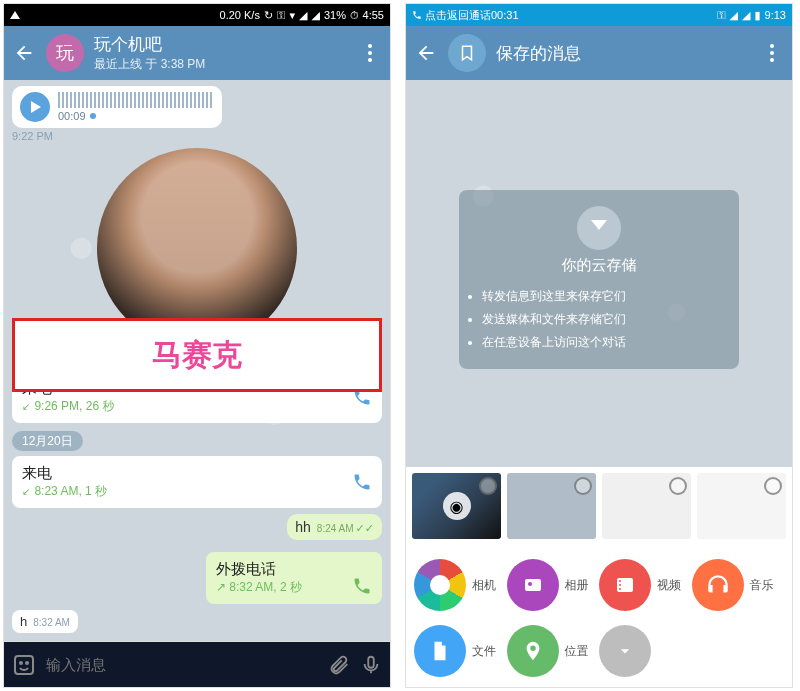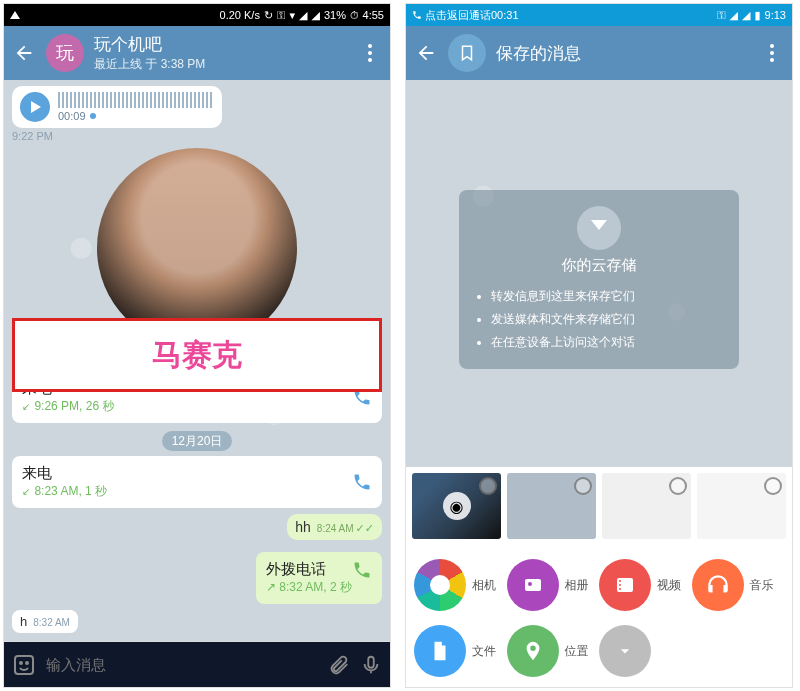--- a/index.html
+++ b/index.html
@@ -46,45 +46,45 @@
 
   .censor { position: absolute; left: 0; right: 0; top: 170px; height: 74px; border: 3px solid #d22; background: #fff; display: flex; align-items: center; justify-content: center; font-size: 30px; font-weight: 900; color: #ec4899; z-index: 10; }
 
   .callcard { background: #fff; border-radius: 8px; padding: 8px 10px; display: flex; align-items: center; margin-top: 6px; }
   .callinfo { flex: 1; }
   .callinfo .ct { font-size: 15px; color: #222; }
   .callinfo .cs { font-size: 12px; color: #6fbc5e; display: flex; align-items: center; gap: 4px; }
   .callinfo .cs .arr { color: #6fbc5e; font-size: 10px; }
   .callicon { width: 20px; height: 20px; color: #5aa3dd; }
 
-  .datechip { text-align: center; margin: 8px 0 4px; }
+  .datechip { text-align: left; margin: 8px 0 4px; }
   .datechip span { background: #9fb4c3; color: #fff; font-size: 12px; padding: 3px 10px; border-radius: 10px; }
 
   .out { text-align: right; margin-top: 6px; }
   .out .bubble { display: inline-block; background: #e4f7cb; border-radius: 10px; padding: 5px 8px; font-size: 14px; color: #333; }
   .out .bt { font-size: 10px; color: #7aa85f; margin-left: 6px; }
   .ticks { color: #5fb35f; font-size: 11px; margin-left: 2px; }
 
   .outcall { display: inline-block; background: #e4f7cb; border-radius: 8px; padding: 8px 10px; text-align: left; margin-top: 6px; }
-  .outcall .row { display: flex; align-items: flex-start; }
+  .outcall .row { display: flex; align-items: flex-end; gap: 50px; }
   .outcall .ct { font-size: 15px; color: #222; }
   .outcall .cs { font-size: 12px; color: #6fbc5e; }
 
   .in-small { text-align: left; margin-top: 6px; }
   .in-small .bubble { display: inline-block; background: #fff; border-radius: 8px; padding: 4px 8px; font-size: 13px; color: #333; }
   .in-small .bt { font-size: 10px; color: #8aa0b2; margin-left: 6px; }
 
   
   .inputbar { height: 46px; background: #0f172a; display: flex; align-items: center; padding: 0 8px; gap: 10px; border-top: 1px solid #ddd; }
   .sticker { width: 24px; height: 24px; }
   .inputbar input { flex: 1; border: none; outline: none; font-size: 15px; color: #666; background: transparent; }
   .clip, .mic { width: 22px; height: 22px; color: #8a8a8a; }
 
   
-  .cloudbox { margin: 110px auto 0; width: 280px; background: rgba(120,140,155,0.6); border-radius: 8px; padding: 16px 14px; color: #fff; text-align: center; }
+  .cloudbox { margin: 110px auto 0; width: 280px; background: rgba(120,140,155,0.6); border-radius: 8px; padding: 16px 5px; color: #fff; text-align: center; }
   .cloudicon { width: 44px; height: 44px; margin: 0 auto 6px; background: #bcc8d1; border-radius: 50%; position: relative; }
   .cloudicon::before { content: ""; position: absolute; left: 14px; top: 14px; border-left: 8px solid transparent; border-right: 8px solid transparent; border-top: 10px solid #fff; }
   .cloudbox .ctitle { font-size: 15px; margin-bottom: 10px; }
   .cloudbox ul { list-style: disc; text-align: left; padding-left: 18px; font-size: 12px; line-height: 1.9; }
 
   
   .thumbs { display: flex; gap: 6px; padding: 6px; background: #fff; height: 78px; }
   .thumb { flex: 1; background: #dde4ea; border-radius: 3px; position: relative; overflow: hidden; }
   .thumb:nth-child(1) { background: linear-gradient(135deg,#3a5a7a 20%,#2c3e50 60%, #111 100%); }
   .thumb:nth-child(2) { background: #b0bcc7; }

